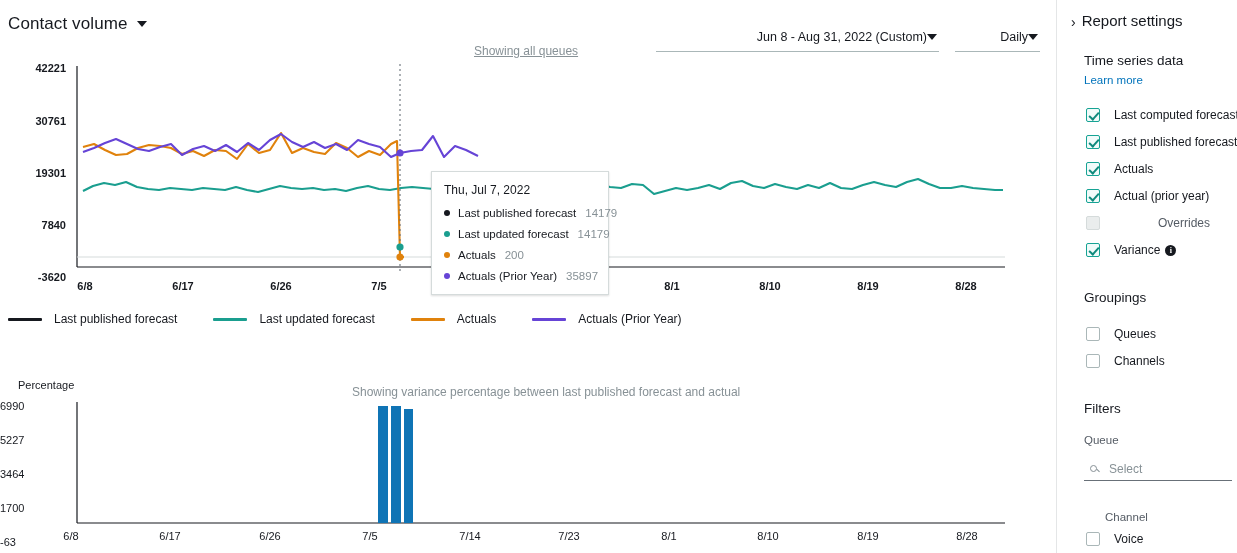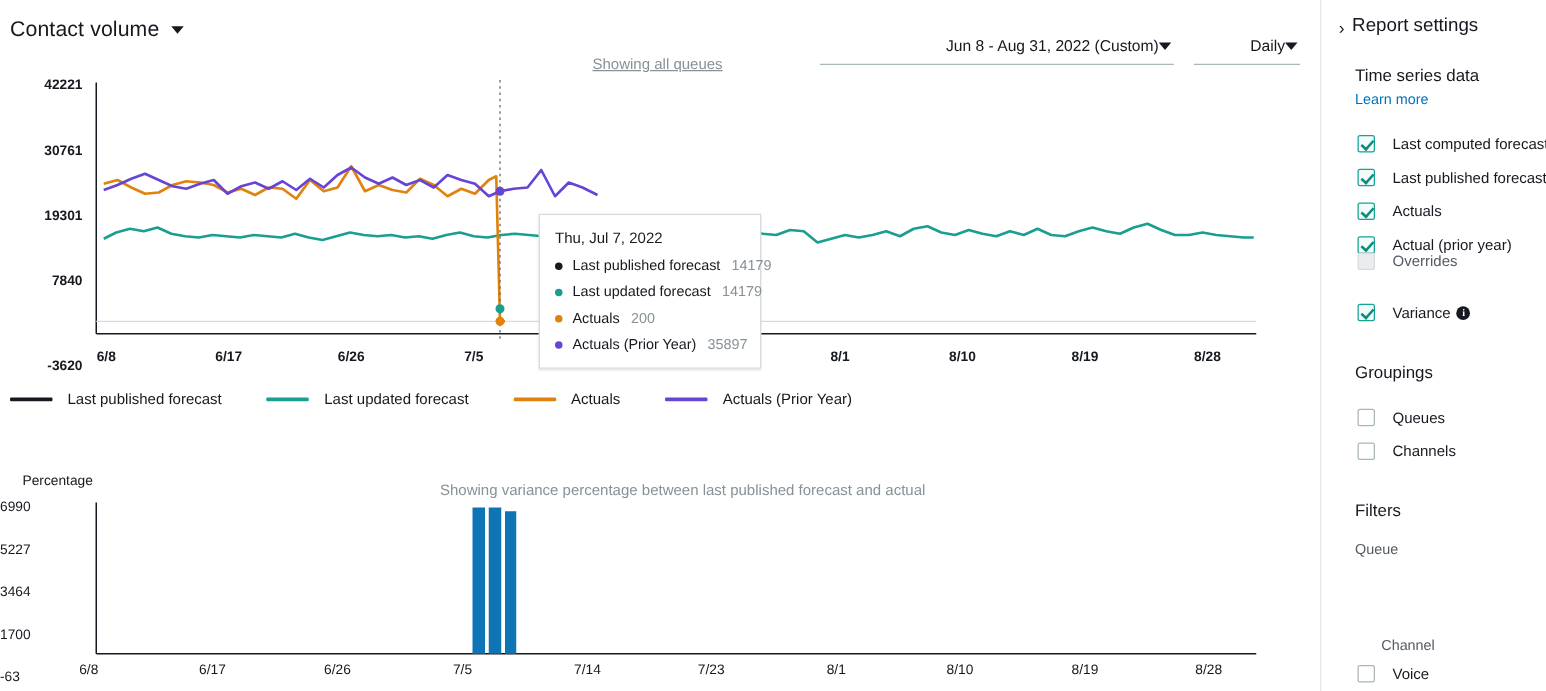--- a/index.html
+++ b/index.html
@@ -132,21 +132,21 @@
     </div>
 
     <div class="chart-sub" id="chart1-sub">Showing all queues</div>
 
     <div id="chart1">
 
       <div class="ytick" style="left:0px; top:4px; width:66px;">42221</div>
       <div class="ytick" style="left:0px; top:57px; width:66px;">30761</div>
       <div class="ytick" style="left:0px; top:109px; width:66px;">19301</div>
       <div class="ytick" style="left:0px; top:161px; width:66px;">7840</div>
-      <div class="ytick" style="left:0px; top:213px; width:66px;margin-top:16px;">-3620</div>
+      <div class="ytick" style="left:0px; top:213px; width:66px;">-3620</div>
 
       <div class="xtick" style="left:85px;  top:222px;">6/8</div>
       <div class="xtick" style="left:183px; top:222px;">6/17</div>
       <div class="xtick" style="left:281px; top:222px;">6/26</div>
       <div class="xtick" style="left:379px; top:222px;">7/5</div>
       <div class="xtick" style="left:477px; top:222px;">7/14</div>
       <div class="xtick" style="left:575px; top:222px;">7/23</div>
       <div class="xtick" style="left:672px; top:222px;">8/1</div>
       <div class="xtick" style="left:770px; top:222px;">8/10</div>
       <div class="xtick" style="left:868px; top:222px;">8/19</div>
@@ -269,21 +269,21 @@
       <span class="cb-label">Last published forecast</span>
     </div>
     <div class="cb-row" style="top:161px;">
       <span class="cb checked"></span>
       <span class="cb-label">Actuals</span>
     </div>
     <div class="cb-row" style="top:188px;">
       <span class="cb checked"></span>
       <span class="cb-label">Actual (prior year)</span>
     </div>
-    <div class="cb-row" style="top:201px;">
+    <div class="cb-row" style="top:215px;gap:44px;">
       <span class="cb disabled"></span>
       <span class="cb-label" style="color:#545b64">Overrides</span>
     </div>
     <div class="cb-row" style="top:242px;">
       <span class="cb checked"></span>
       <span class="cb-label">Variance</span>
       <span class="info-icon">i</span>
     </div>
 
     <div class="panel-section-title" style="top:290px;">Groupings</div>
@@ -292,20 +292,24 @@
       <span class="cb-label">Queues</span>
     </div>
     <div class="cb-row" style="top:353px;">
       <span class="cb"></span>
       <span class="cb-label">Channels</span>
     </div>
 
     <div class="panel-section-title" style="top:401px;">Filters</div>
     <div class="panel-sub-label" style="top:434px;">Queue</div>
 
+    <div id="queue-search">
+      <span class="mag"></span>
+      <span id="queue-placeholder">Select</span>
+    </div>
 
     <div class="panel-sub-label" style="top:511px;margin-left:21px;">Channel</div>
     <div class="cb-row" style="top:531px;">
       <span class="cb"></span>
       <span class="cb-label">Voice</span>
     </div>
   </div>
 </div>
 
 </body></html>

